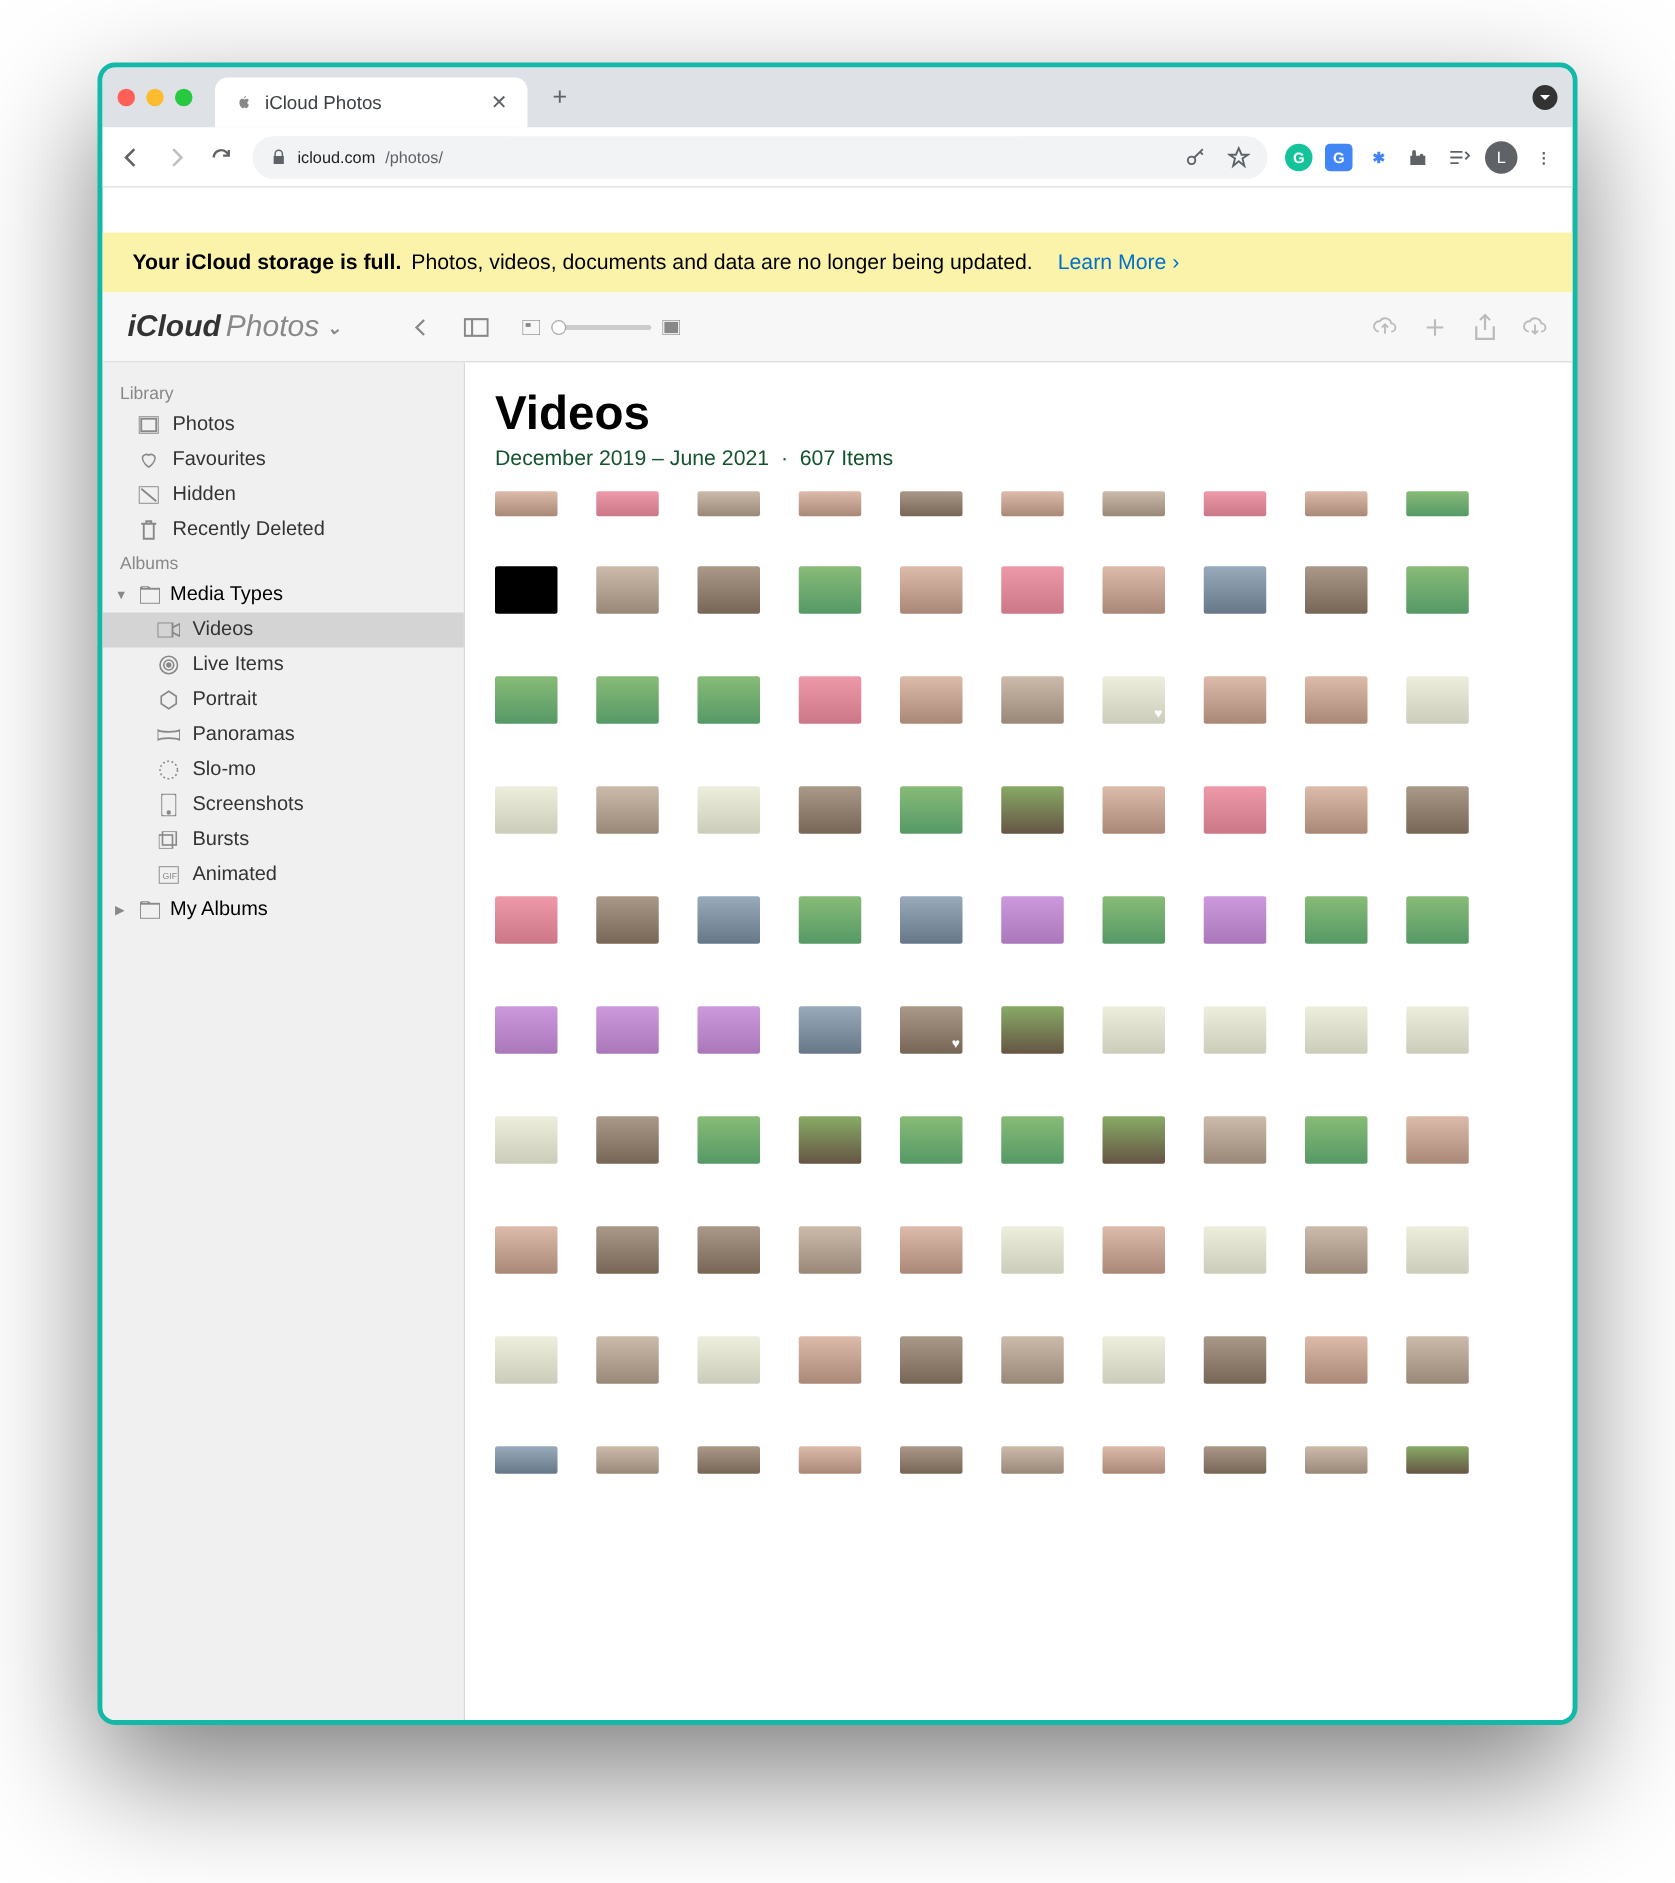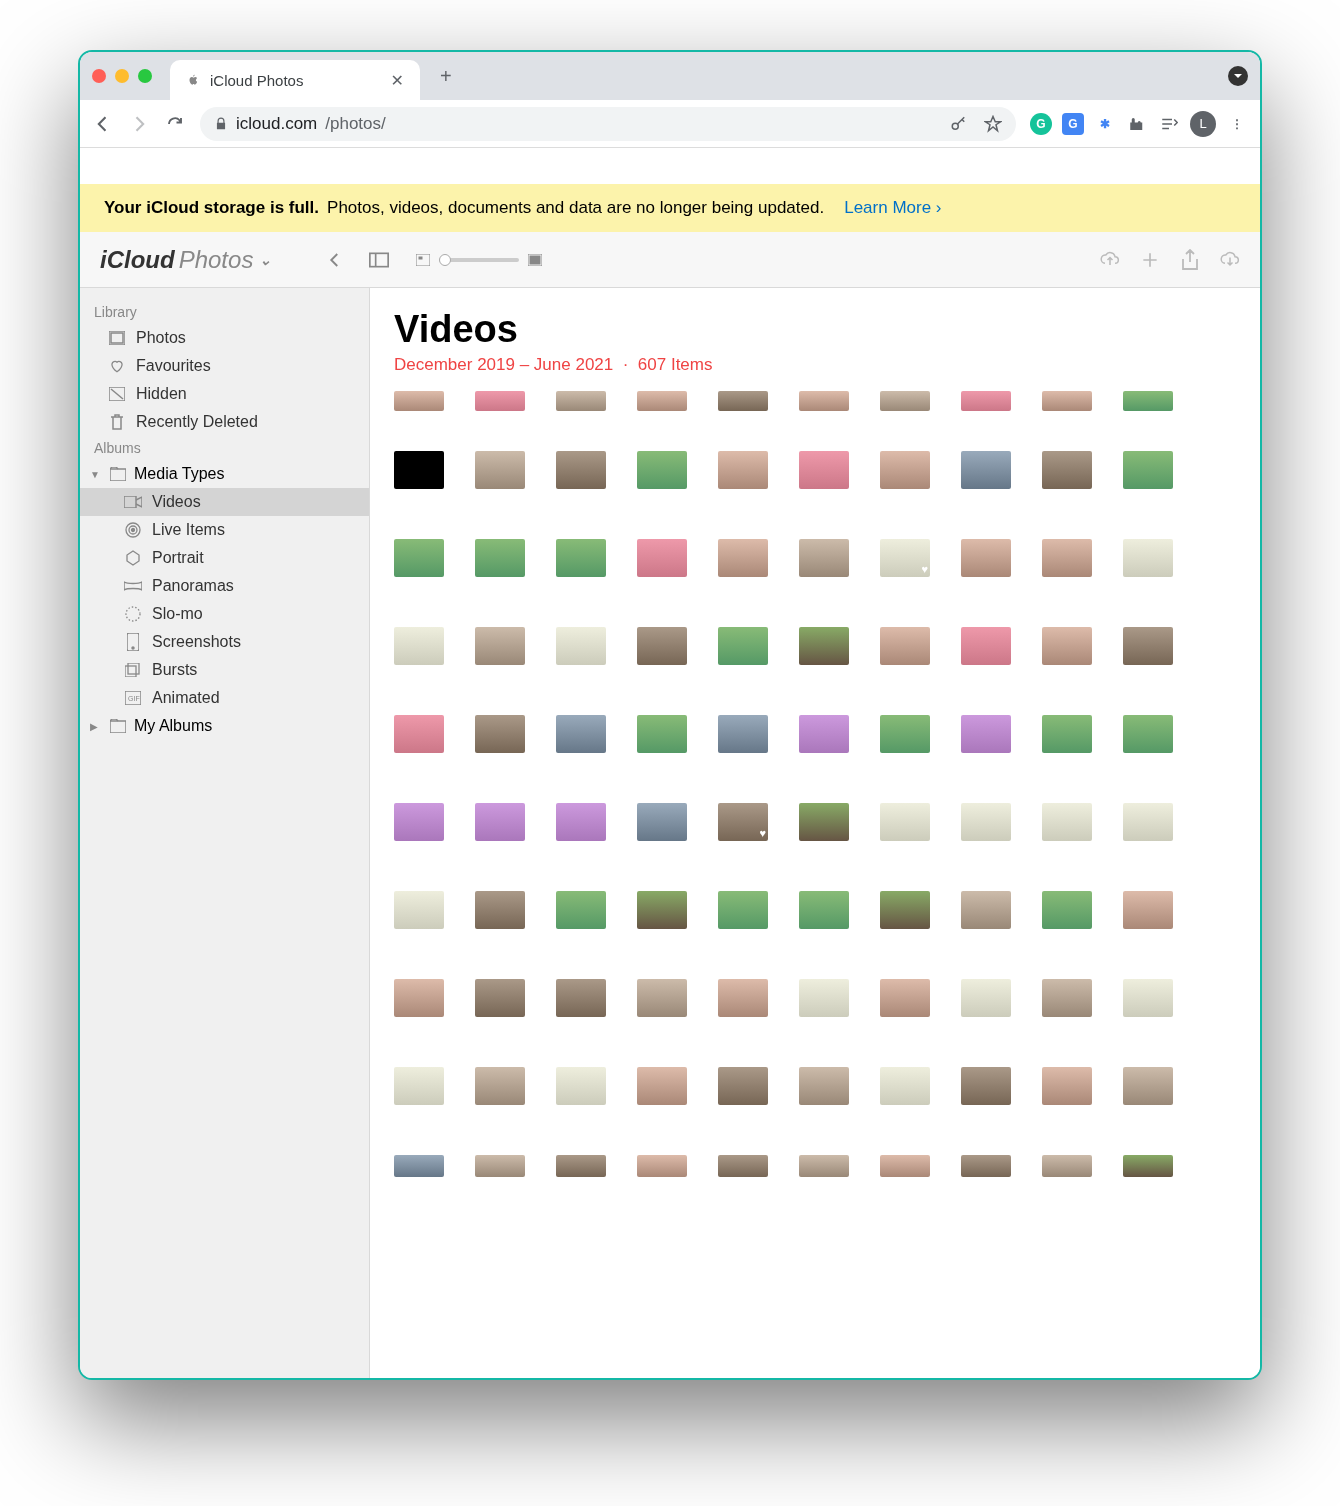--- a/index.html
+++ b/index.html
@@ -1,29 +1,29 @@
 <!DOCTYPE html>
 <html><head>
 <meta charset="utf-8">
 <style>
 * { box-sizing: border-box; margin: 0; padding: 0; }
 body { font-family: -apple-system, BlinkMacSystemFont, "Segoe UI", Helvetica, Arial, sans-serif; background: #fff; width: 1340px; height: 1506px; }
-.window { position: absolute; top: 50px; left: 78px; width: 1184px; height: 1330px; border-radius: 14px; background: #fff; box-shadow: 0 40px 100px rgba(0,0,0,0.5); overflow: hidden; display: flex; flex-direction: column; border: 2px solid #14b8a6;}
+.window { position: absolute; top: 50px; left: 78px; width: 1184px; height: 1330px; border-radius: 14px; background: #fff; box-shadow: 0 40px 100px rgba(0,0,0,0.5); overflow: hidden; display: flex; flex-direction: column; border: 4px solid #14b8a6;}
 .titlebar { height: 48px; background: #dee1e6; display: flex; align-items: center; padding: 0 12px; gap: 8px; }
 .traffic { display: flex; gap: 9px; margin-right: 10px;}
 .dot { width: 14px; height: 14px; border-radius: 50%; }
 .red { background: #ff5f57; } .yellow { background: #febc2e; } .green { background: #28c840; }
 .tab { background: #fff; border-radius: 10px 10px 0 0; height: 40px; margin-top:8px; padding: 0 16px; display: flex; align-items: center; gap: 10px; min-width: 250px; font-size: 15px; color: #3c4043;}
 .tab-close { margin-left: auto; font-size: 16px; color: #5f6368; cursor: pointer;}
 .newtab { font-size: 20px; color: #5f6368; padding: 0 12px; cursor:pointer;}
 .titlebar-right { margin-left: auto; }
 .chev-circle { width: 20px; height: 20px; border-radius: 50%; background: #333; display:flex; align-items:center; justify-content:center;}
 .addrbar { height: 48px; background: #fff; border-bottom: 1px solid #dcdcdc; display: flex; align-items: center; padding: 0 12px; gap: 14px;}
 .addrbar .navicon { color: #5f6368; width:22px; height:22px; display:flex; align-items:center; justify-content:center; cursor:pointer;}
-.url-field { flex: 1; background: #f1f3f4; border-radius: 20px; height: 34px; display: flex; align-items: center; padding: 0 14px; gap: 8px; color: #5f6368; font-size: 17px;}
+.url-field { flex: 1; background: #f1f3f4; border-radius: 20px; height: 34px; display: flex; align-items: center; padding: 0 14px; gap: 8px; color: #5f6368; font-size: 13px;}
 .url-field .lock { color:#5f6368;}
 .url-field .domain { color: #202124; }
 .url-field .star { margin-left:auto;}
 .ext { display: flex; gap: 10px; align-items: center;}
 .ext-icon { width: 22px; height: 22px; border-radius: 50%; display:flex; align-items:center; justify-content:center; font-size:12px; font-weight:bold;}
 .avatar { width: 26px; height: 26px; border-radius: 50%; background: #5f6368; color:#fff; display:flex; align-items:center; justify-content:center; font-size:13px; font-weight:500;}
 .banner { background: #fcf3ab; padding: 14px 24px; display: flex; align-items: center; gap: 8px; font-size: 17px; margin-top: 36px;}
 .banner b { font-weight: 600; }
 .banner .learn { color: #0070c9; margin-left: 12px; font-weight: 500;}
 .toolbar { height: 56px; border-bottom: 1px solid #d9d9d9; background:#f7f7f7; display: flex; align-items: center; padding: 0 20px; gap: 24px; font-style: italic;}
@@ -40,21 +40,21 @@
 .sidebar { width: 290px; background: #f0f0f0; border-right: 1px solid #d9d9d9; padding-top: 12px; font-size: 16px;}
 .sb-section { color: #888; font-size: 14px; padding: 4px 14px;}
 .sb-item { display:flex; align-items:center; gap:10px; padding: 5px 14px 5px 28px; cursor:pointer; color:#333;}
 .sb-item.sel { background: #d4d4d4;}
 .sb-item .ic { width:18px; height:18px; display:flex; align-items:center; justify-content:center; color:#888;}
 .sb-parent { display:flex; align-items:center; gap:8px; padding: 5px 14px 5px 10px; cursor:pointer;}
 .sb-parent .arrow { width:12px; color:#888; font-size:10px;}
 .sb-child { padding-left: 44px;}
 .main { flex:1; overflow-y:auto; padding: 20px 24px; background:#fff;}
 .main h1 { font-size: 38px; font-weight: 800; margin-bottom: 4px;}
-.sub { color: #ef4444; font-size: 17px; margin-bottom: 16px;}
+.sub { color: #14532d; font-size: 17px; margin-bottom: 16px;}
 .thumb { width: 50px; height: 38px; background: #c8c0b0; border-radius: 2px; position:relative;}
 .row { display:flex; gap:31px; margin-bottom: 50px;}
 .t1{background:linear-gradient(#8a6,#654);} .t2{background:linear-gradient(#dba,#a87);} .t3{background:#000;} .t4{background:linear-gradient(#9ab,#678);} .t5{background:linear-gradient(#cba,#987);} .t6{background:linear-gradient(#8b7,#596);} .t7{background:linear-gradient(#e9a,#c78);} .t8{background:linear-gradient(#eed,#ccb);} .t9{background:linear-gradient(#a98,#765);} .t10{background:linear-gradient(#c9d,#a7b);}
 .heart{position:absolute; bottom:2px; right:2px; color:#fff; font-size:11px;}
 svg { display: block; }
 </style>
 </head>
 <body>
 
 <div class="window">

